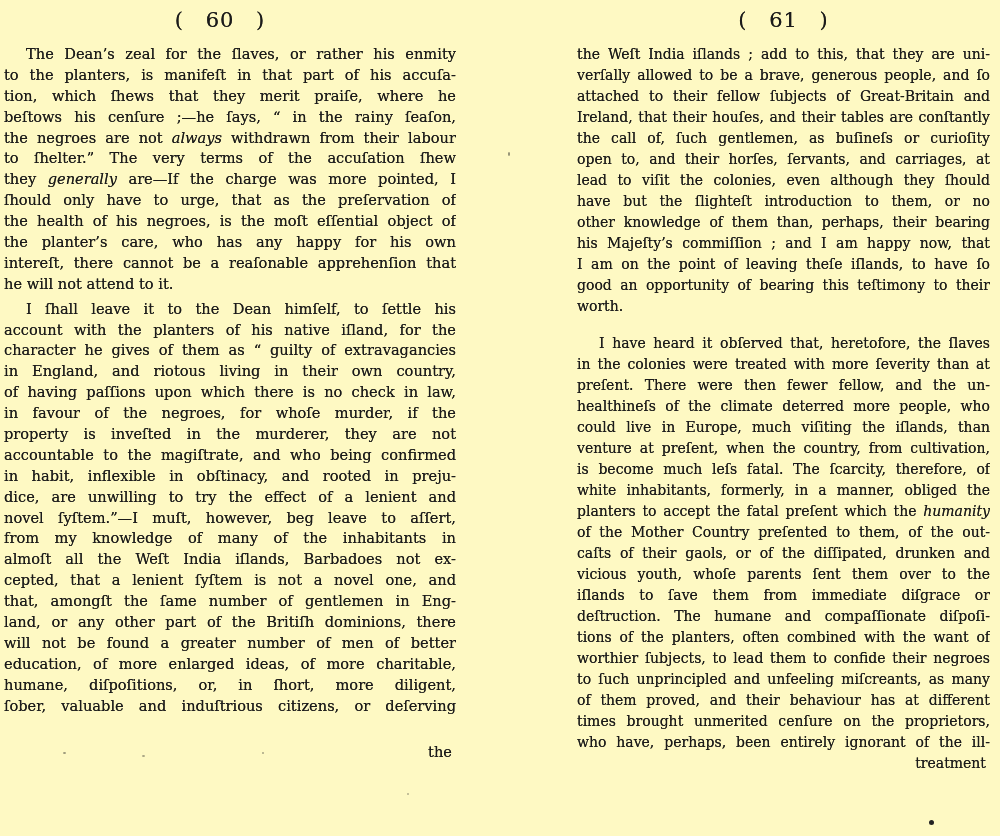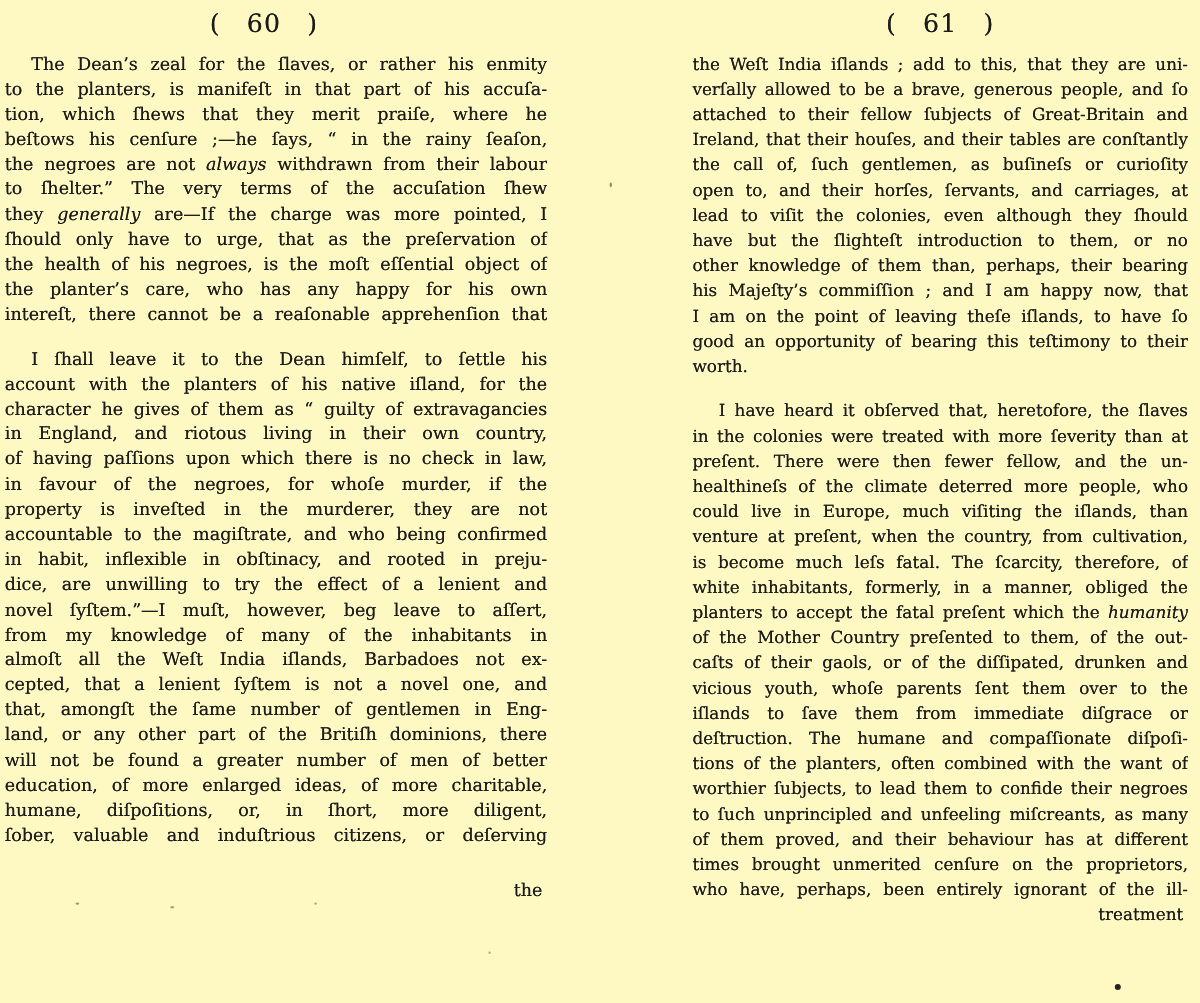--- a/index.html
+++ b/index.html
@@ -46,21 +46,21 @@
     height: 28px;
     line-height: 28px;
     text-shadow: 0 0 0.4px rgba(0,0,0,0.75);
   }
   .page-left .page-header { transform: translateX(-10px); }
   .page-body {
     font-size: var(--fs);
   }
   .para { margin: 0; }
   .para + .para { }
-  .page-left .para-1 { margin-top: 16px; }
+  .page-left .para-1 { margin-top: 4px; }
   .page-right .para-1 { margin-top: 16px; }
   .line {
     height: var(--lh);
     line-height: var(--lh);
     overflow: hidden;
     text-align: justify;
     white-space: normal;
     text-shadow: 0 0 0.4px rgba(0,0,0,0.75);
   }
   .line.j::after {
@@ -107,20 +107,21 @@
           <div class="line j">to the planters, is manifeſt in that part of his accuſa-</div>
           <div class="line j">tion, which ſhews that they merit praiſe, where he</div>
           <div class="line j">beſtows his cenſure ;—he ſays, “ in the rainy ſeaſon,</div>
           <div class="line j">the negroes are not <i>always</i> withdrawn from their labour</div>
           <div class="line j">to ſhelter.” The very terms of the accuſation ſhew</div>
           <div class="line j">they <i>generally</i> are—If the charge was more pointed, I</div>
           <div class="line j">ſhould only have to urge, that as the preſervation of</div>
           <div class="line j">the health of his negroes, is the moſt eſſential object of</div>
           <div class="line j">the planter’s care, who has any happy for his own</div>
           <div class="line j">intereſt, there cannot be a reaſonable apprehenſion that</div>
+          <div class="line noj">he will not attend to it.</div>
         </div>
         <div class="para para-1">
           <div class="line j indent">I ſhall leave it to the Dean himſelf, to ſettle his</div>
           <div class="line j">account with the planters of his native iſland, for the</div>
           <div class="line j">character he gives of them as “ guilty of extravagancies</div>
           <div class="line j">in England, and riotous living in their own country,</div>
           <div class="line j">of having paſſions upon which there is no check in law,</div>
           <div class="line j">in favour of the negroes, for whoſe murder, if the</div>
           <div class="line j">property is inveſted in the murderer, they are not</div>
           <div class="line j">accountable to the magiſtrate, and who being confirmed</div>

